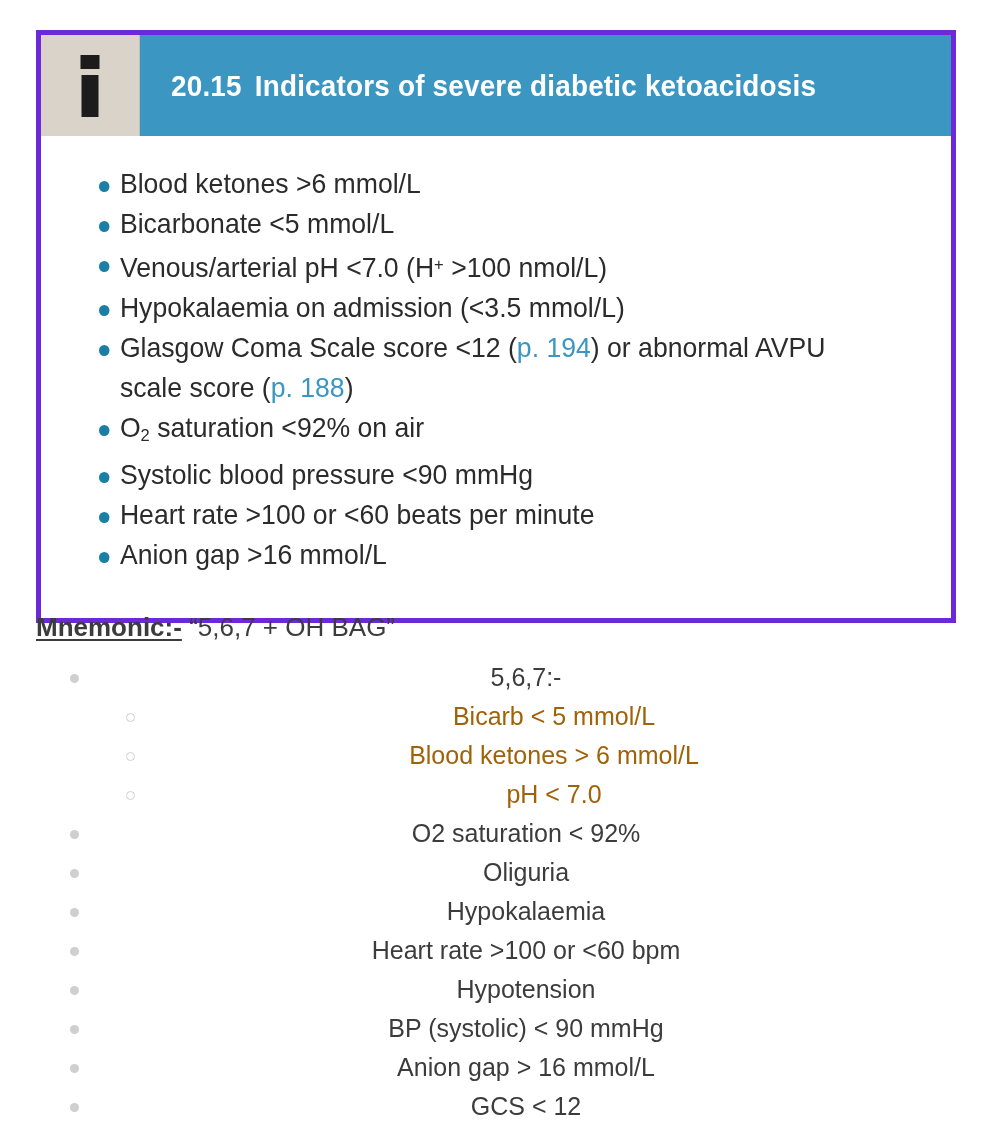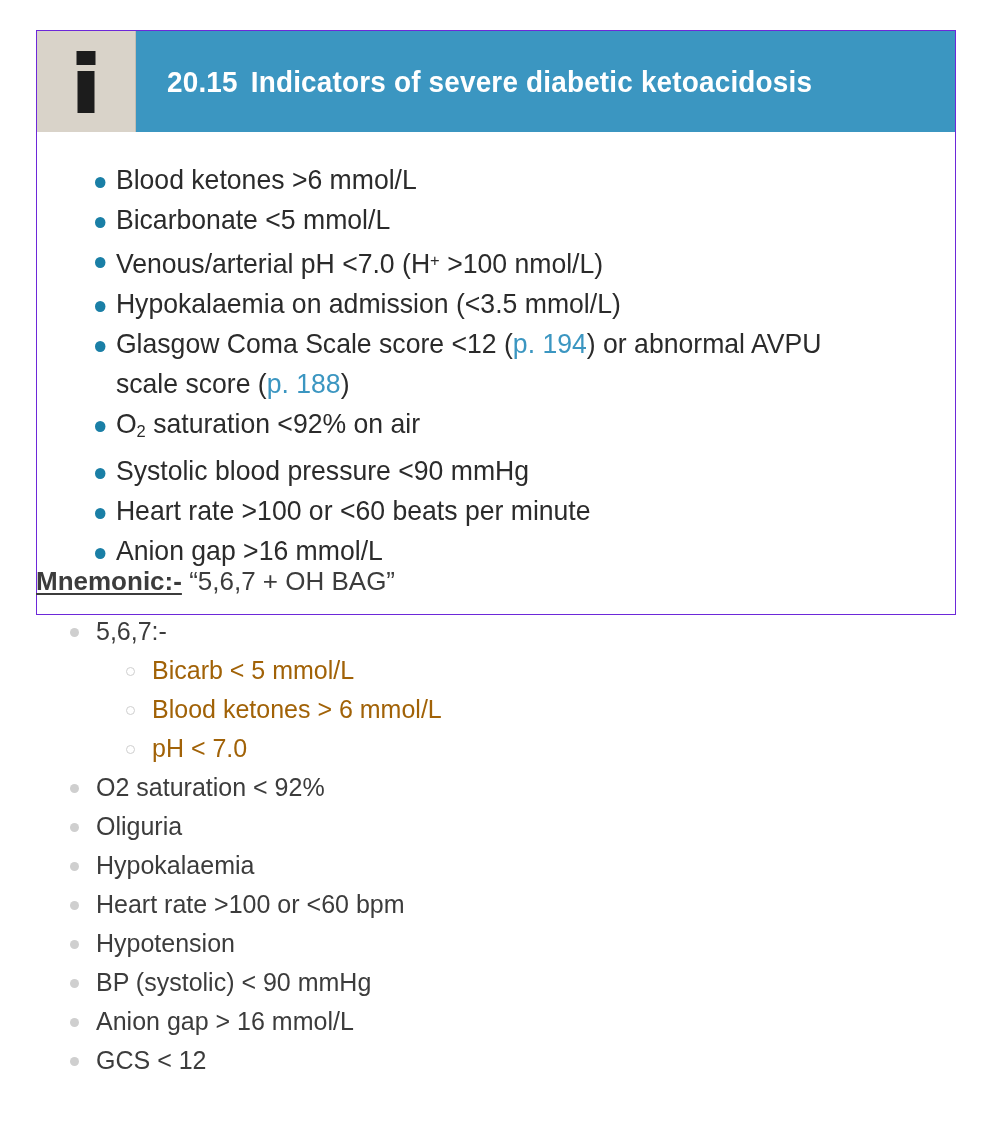--- a/index.html
+++ b/index.html
@@ -17,21 +17,21 @@
     -webkit-font-smoothing: antialiased;
   }
 
   
   .infobox {
     position: absolute;
     left: 36px;
     top: 30px;
     width: 920px;
     box-sizing: border-box;
-    border: 1px solid #6d28d9;
+    border: 5px solid #6d28d9;
     background: #ffffff;
     box-shadow: 0 0 0 0 transparent;
   }
   .infobox-header {
     display: flex;
     align-items: stretch;
     height: 101px;
   }
   .icon-cell {
     width: 98px;
@@ -125,21 +125,21 @@
   }
   sup.hplus {
     font-size: 0.62em;
     vertical-align: 0.42em;
   }
 
   
   .notes {
     position: absolute;
     left: 36px;
-    top: 564px;
+    top: 610px;
     width: 920px;
     font-family: "Liberation Sans", sans-serif;
     color: #3c3c3c;
   }
   .mnemonic-line {
     font-size: 26px;
     line-height: 34px;
     color: #3c3c3c;
     white-space: nowrap;
   }
@@ -157,20 +157,21 @@
     margin: 14px 0 0 0;
     padding: 0;
   }
   .lvl1 > li {
     position: relative;
     padding-left: 60px;
     font-size: 25px;
     line-height: 39px;
     color: #3c3c3c;
     white-space: nowrap;
+    text-align: center;
   }
   .lvl1 > li > .dot1 {
     position: absolute;
     left: 34px;
     top: 16px;
     width: 9px;
     height: 9px;
     border-radius: 50%;
     background: #cfcfcf;
   }

